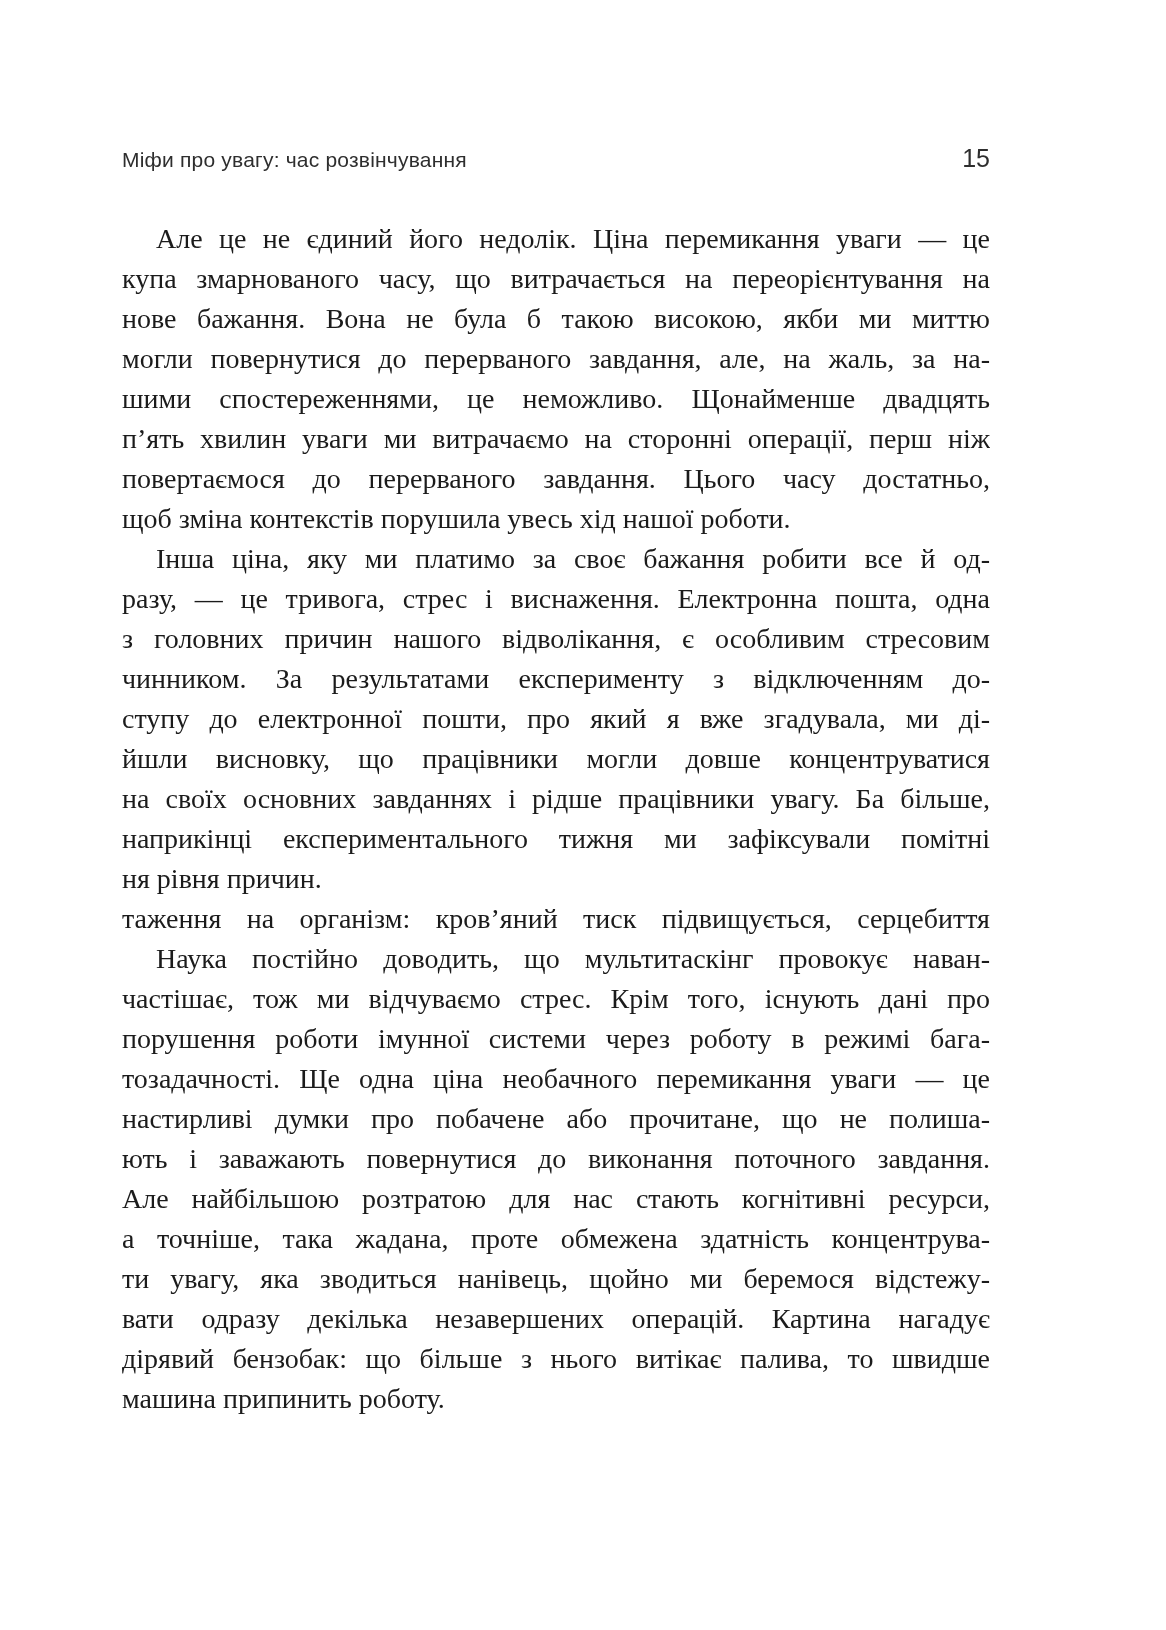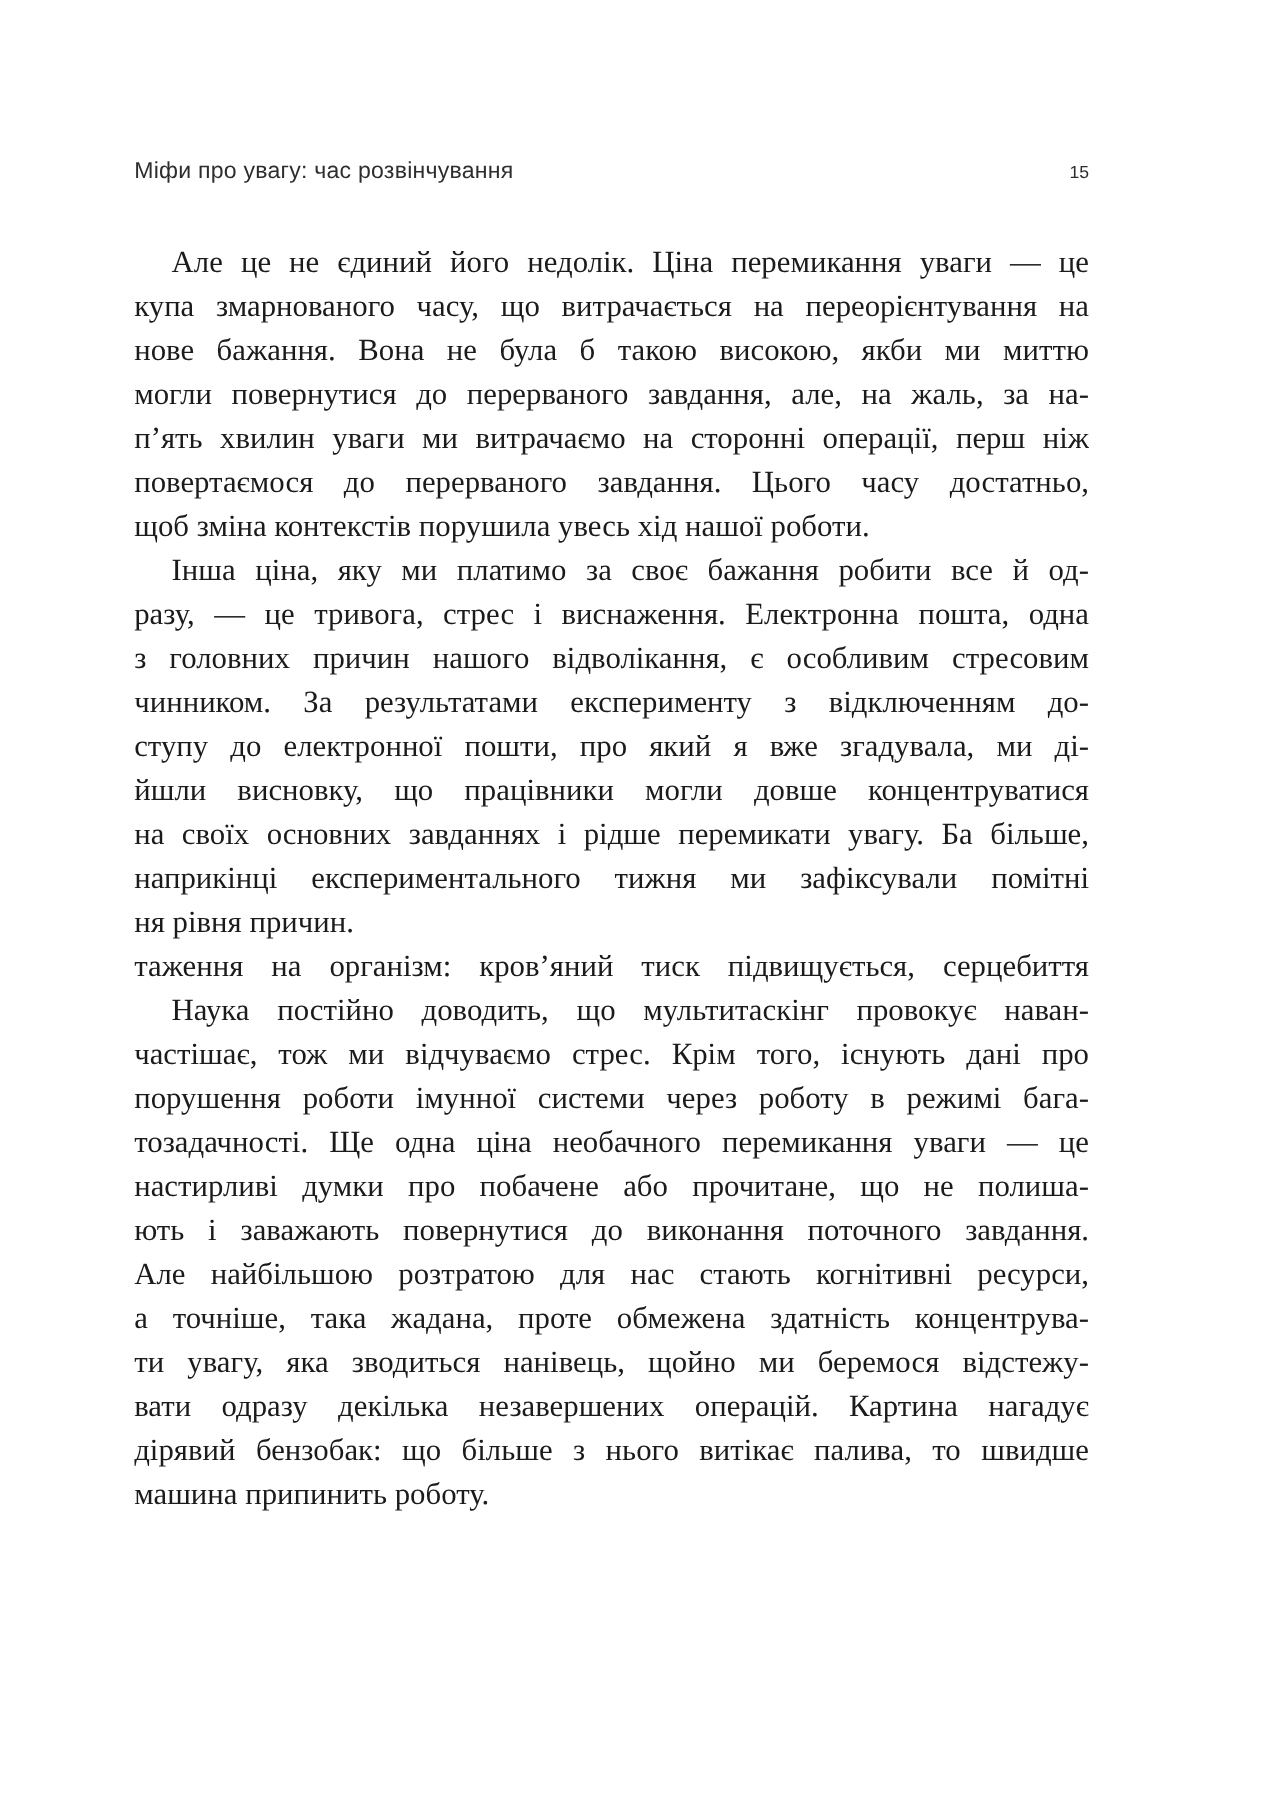--- a/index.html
+++ b/index.html
@@ -23,21 +23,21 @@
     justify-content: space-between;
     align-items: baseline;
     font-family: "Liberation Sans", sans-serif;
     font-size: 21px;
     color: #2e2e2e;
   }
   .running-head .title {
     letter-spacing: 0.2px;
   }
   .running-head .folio {
-    font-size: 16px;
+    font-size: 25px;
   }
   .text-block {
     position: absolute;
     top: 219px;
     left: 122px;
     width: 868px;
     font-family: "Liberation Serif", serif;
     font-size: 28px;
     color: #1b1b1b;
   }
@@ -66,32 +66,33 @@
     <span class="title">Міфи про увагу: час розвінчування</span>
     <span class="folio">15</span>
   </header>
 
   <main class="text-block">
       <div class="paragraph">
         <div class="line first">Але це не єдиний його недолік. Ціна перемикання уваги — це</div>
         <div class="line">купа змарнованого часу, що витрачається на переорієнтування на</div>
         <div class="line">нове бажання. Вона не була б такою високою, якби ми миттю</div>
         <div class="line">могли повернутися до перерваного завдання, але, на жаль, за на-</div>
+        <div class="line">шими спостереженнями, це неможливо. Щонайменше двадцять</div>
         <div class="line">п’ять хвилин уваги ми витрачаємо на сторонні операції, перш ніж</div>
         <div class="line">повертаємося до перерваного завдання. Цього часу достатньо,</div>
         <div class="line last">щоб зміна контекстів порушила увесь хід нашої роботи.</div>
       </div>
       <div class="paragraph">
         <div class="line first">Інша ціна, яку ми платимо за своє бажання робити все й од-</div>
         <div class="line">разу, — це тривога, стрес і виснаження. Електронна пошта, одна</div>
         <div class="line">з головних причин нашого відволікання, є особливим стресовим</div>
         <div class="line">чинником. За результатами експерименту з відключенням до-</div>
         <div class="line">ступу до електронної пошти, про який я вже згадувала, ми ді-</div>
         <div class="line">йшли висновку, що працівники могли довше концентруватися</div>
-        <div class="line">на своїх основних завданнях і рідше перемикати увагу. Ба більше,</div>
+        <div class="line">на своїх основних завданнях і рідше працівники увагу. Ба більше,</div>
         <div class="line">наприкінці експериментального тижня ми зафіксували помітні</div>
         <div class="line last">ня рівня причин.</div>
       </div>
       <div class="paragraph">
         <div class="line">таження на організм: кров’яний тиск підвищується, серцебиття</div>
         <div class="line first">Наука постійно доводить, що мультитаскінг провокує наван-</div>
         <div class="line">частішає, тож ми відчуваємо стрес. Крім того, існують дані про</div>
         <div class="line">порушення роботи імунної системи через роботу в режимі бага-</div>
         <div class="line">тозадачності. Ще одна ціна необачного перемикання уваги — це</div>
         <div class="line">настирливі думки про побачене або прочитане, що не полиша-</div>

